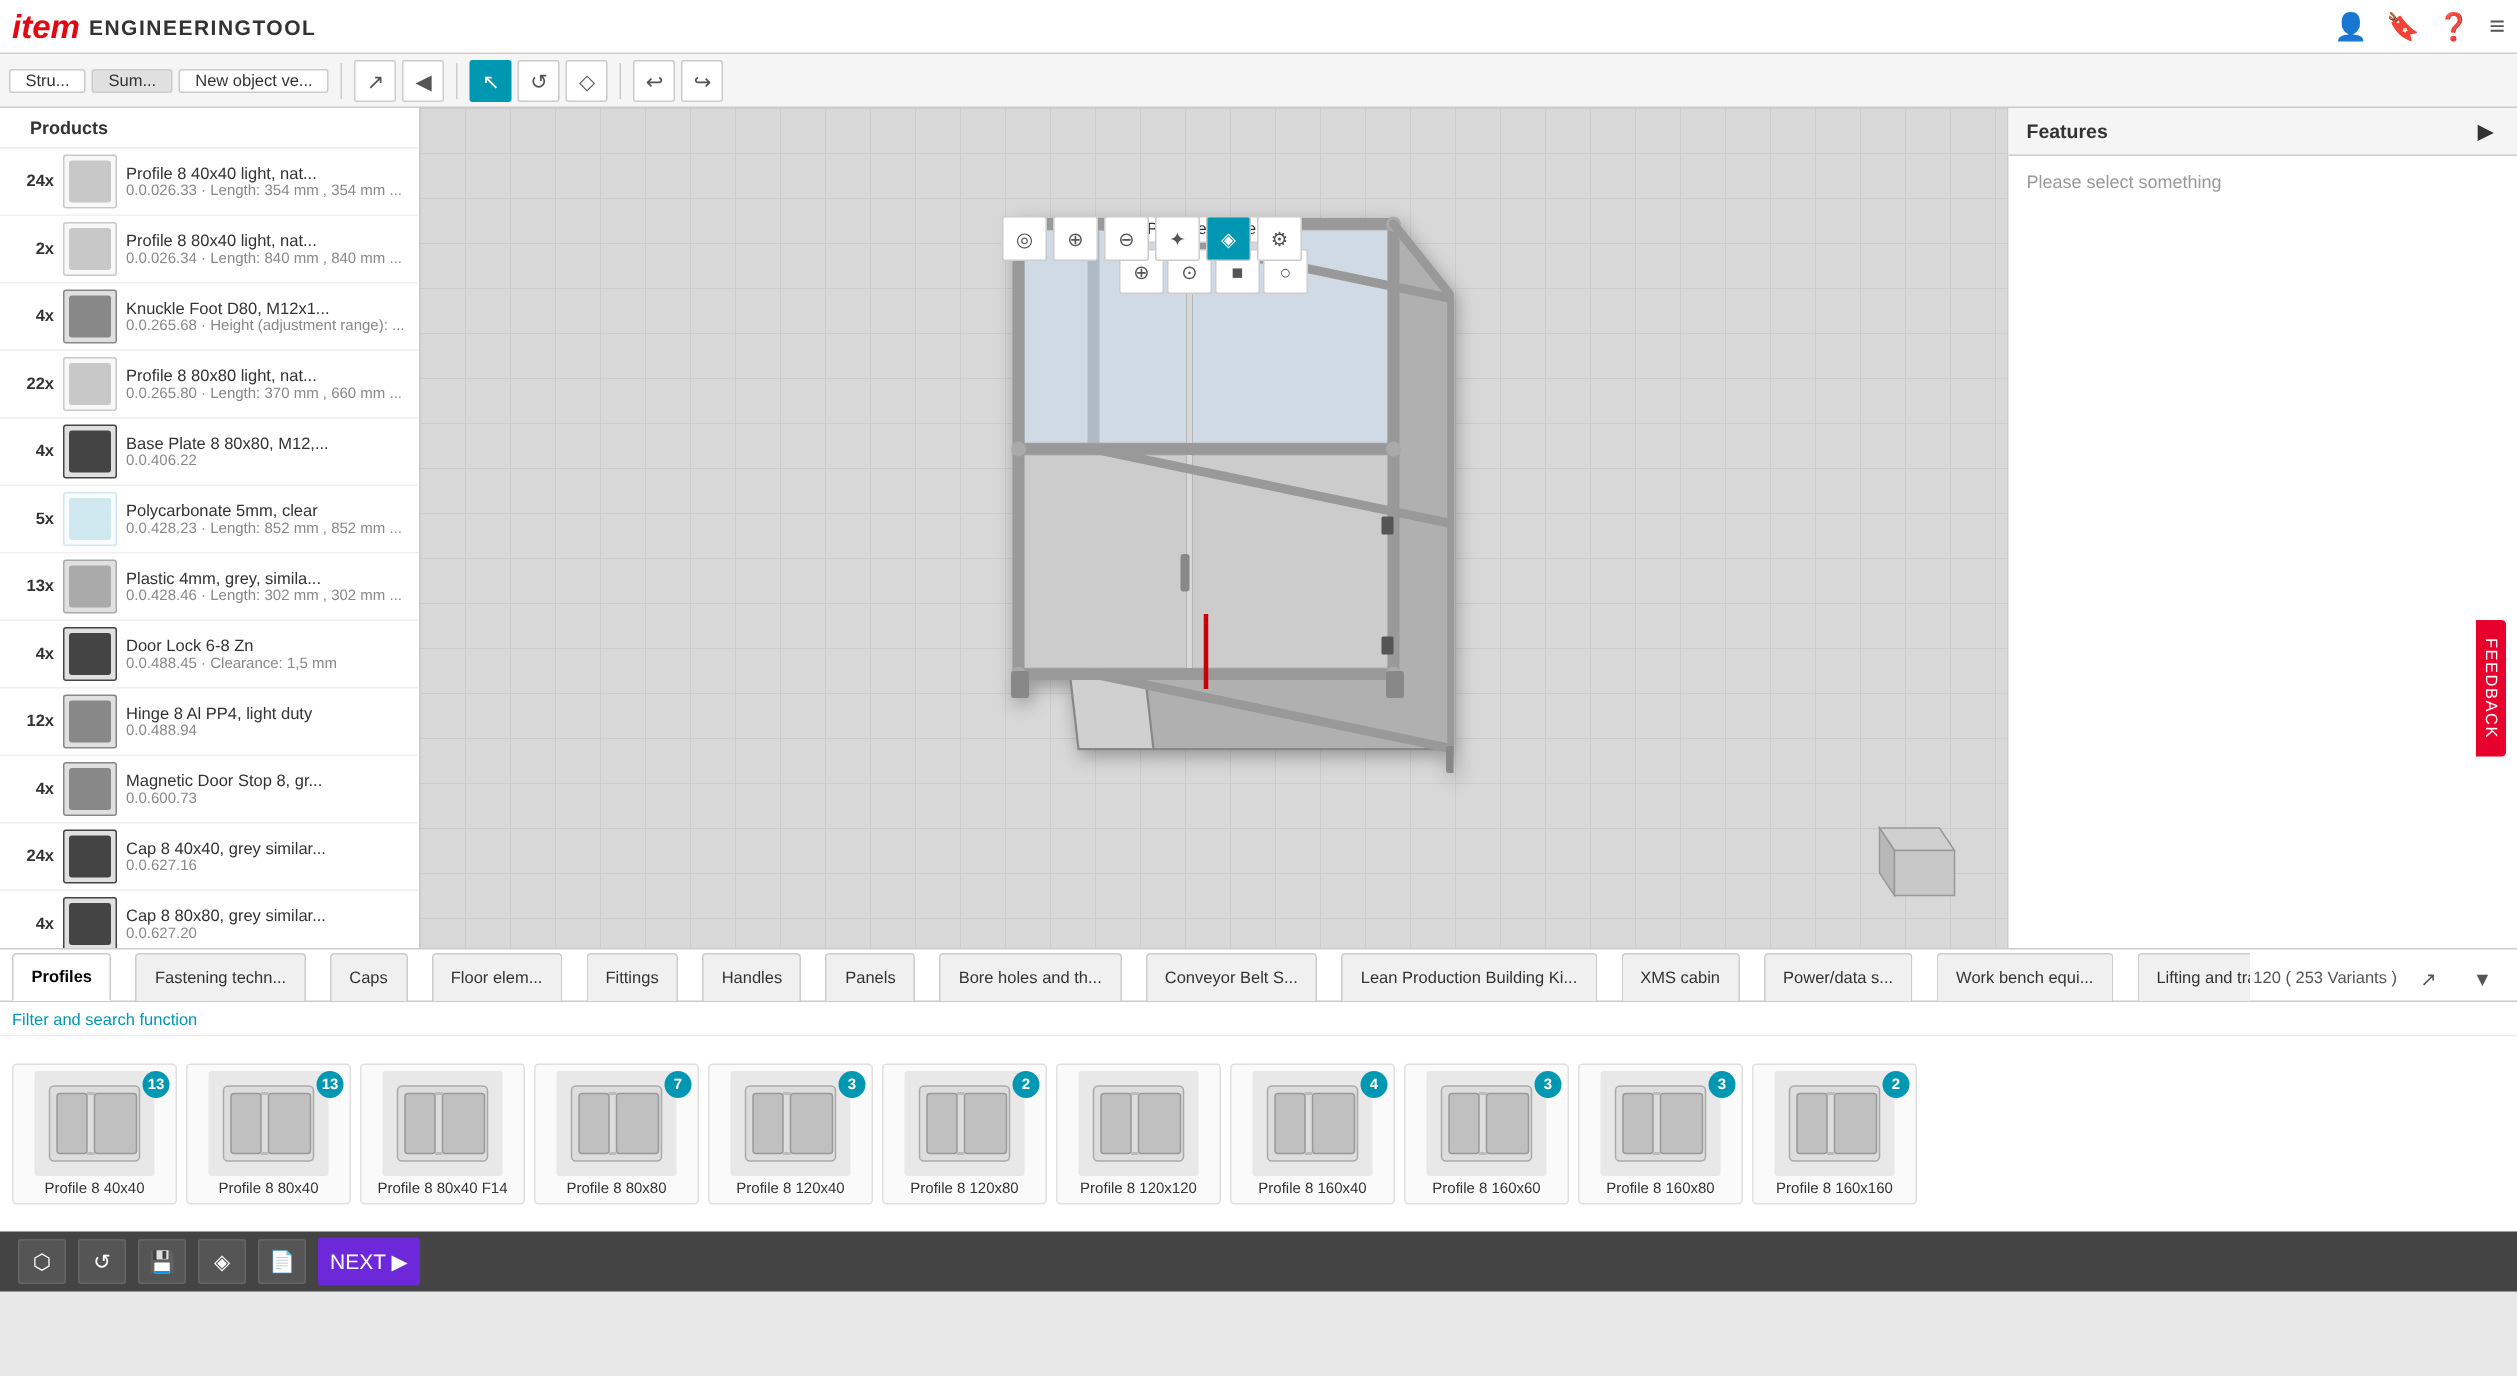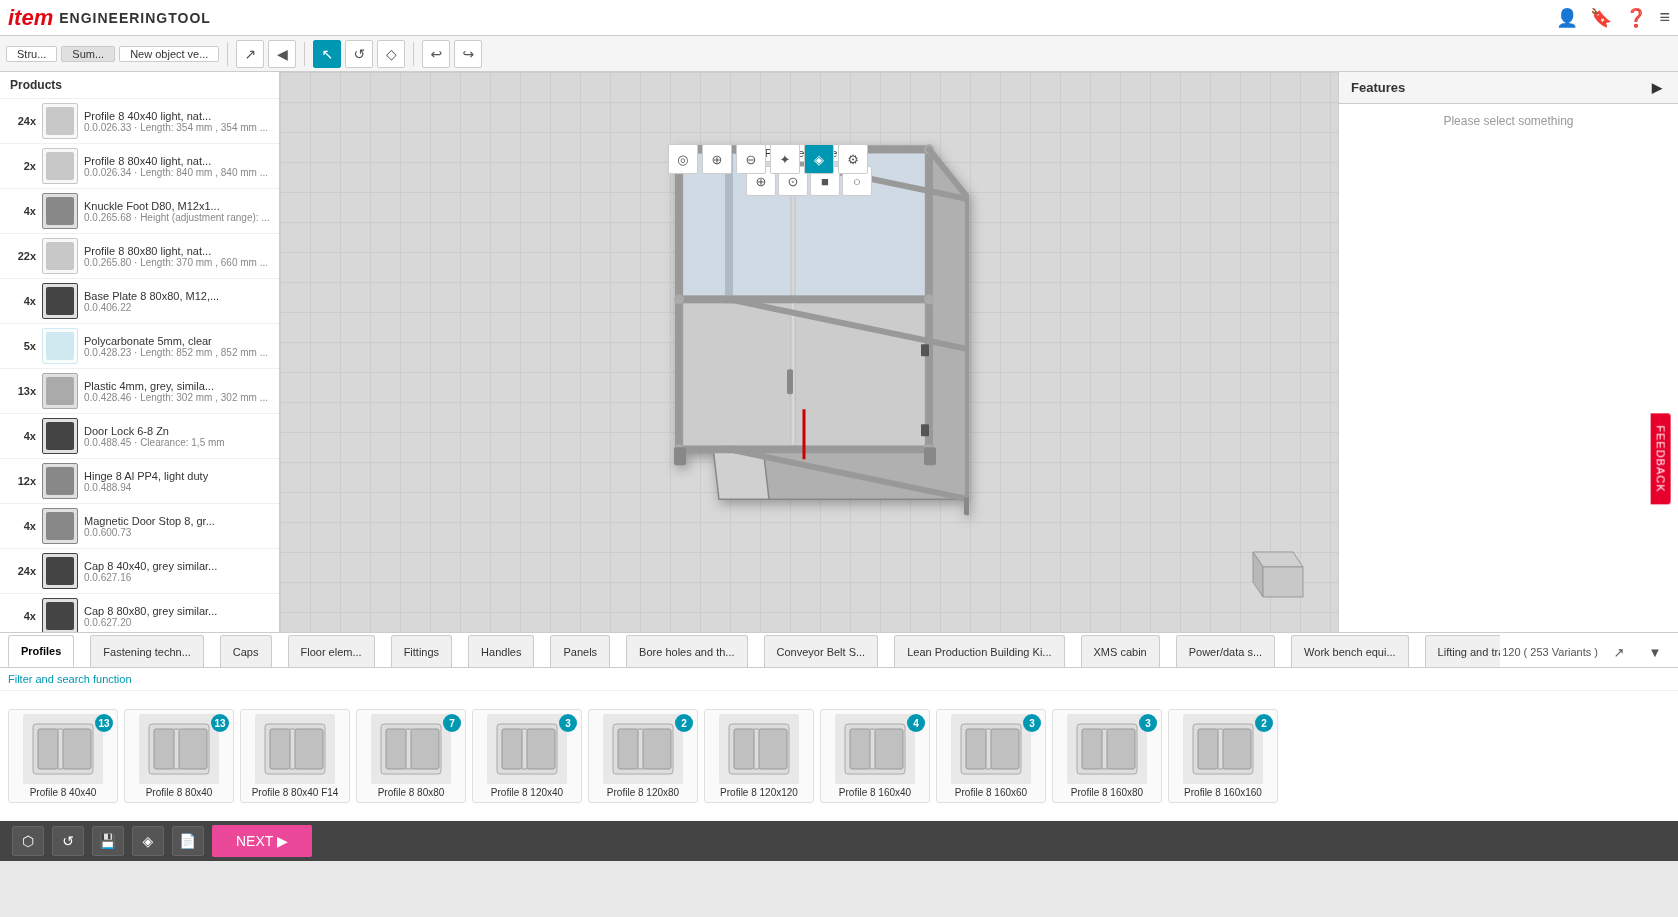--- a/index.html
+++ b/index.html
@@ -65,21 +65,21 @@
       display: flex; height: calc(917px - 36px - 36px - 36px - 36px - 40px);
       
     }
 
     
     #left-panel {
       width: 280px; background: #fff; border-right: 1px solid #ccc;
       overflow-y: auto; flex-shrink: 0;
     }
     #left-panel .products-header {
-      padding: 6px 10px; font-weight: bold; color: #333; font-size: 12px;
+      padding: 6px 20px; font-weight: bold; color: #333; font-size: 12px;
       border-bottom: 1px solid #eee;
     }
     .product-row {
       display: flex; align-items: center; padding: 4px 8px; gap: 6px;
       border-bottom: 1px solid #f0f0f0; cursor: pointer;
     }
     .product-qty {
       width: 28px; font-size: 11px; color: #333; font-weight: bold; text-align: right; flex-shrink: 0;
     }
     .product-icon {
@@ -103,21 +103,21 @@
     
     #right-panel {
       width: 340px; background: #fff; border-left: 1px solid #ccc; flex-shrink: 0;
       display: flex; flex-direction: column;
     }
     #features-header {
       display: flex; align-items: center; justify-content: space-between;
       padding: 8px 12px; border-bottom: 1px solid #ccc; background: #f5f5f5; text-align: center;
     }
     #features-header span { font-size: 13px; font-weight: bold; color: #333; }
-    .features-content { padding: 10px 12px; font-size: 12px; color: #999; text-align: center; }
+    .features-content { padding: 10px 12px; font-size: 12px; color: #999; }
 
     
     #feedback-tab {
       position: fixed; right: -28px; top: 50%; transform: translateY(-50%) rotate(90deg);
       background: #e8002d; color: #fff; padding: 4px 12px; font-size: 11px;
       cursor: pointer; z-index: 100; border-radius: 3px 3px 0 0; letter-spacing: 1px;
     }
 
     
     #bottom-tabs {
@@ -160,21 +160,21 @@
       height: 40px; background: #444; display: flex; align-items: center;
       padding: 0 12px; gap: 8px;
     }
     .bbar-btn {
       width: 32px; height: 30px; background: #555; border: 1px solid #666;
       cursor: pointer; display: flex; align-items: center; justify-content: center;
       color: #fff; font-size: 14px; border-radius: 2px;
     }
     #status-label { flex: 1; text-align: center; color: #eee; font-size: 13px; }
     #next-btn {
-      background: #ec4899; color: #fff; border: none; padding: 0 24px;
+      background: #6d28d9; color: #fff; border: none; padding: 0 8px;
       height: 32px; font-size: 14px; cursor: pointer; border-radius: 2px;
       display: flex; align-items: center; gap: 6px;
     }
 
     
     .model-container {
       position: absolute; top: 50%; left: 50%; transform: translate(-50%, -55%);
     }
     .model-svg { filter: drop-shadow(2px 4px 6px rgba(0,0,0,0.3)); }
 

